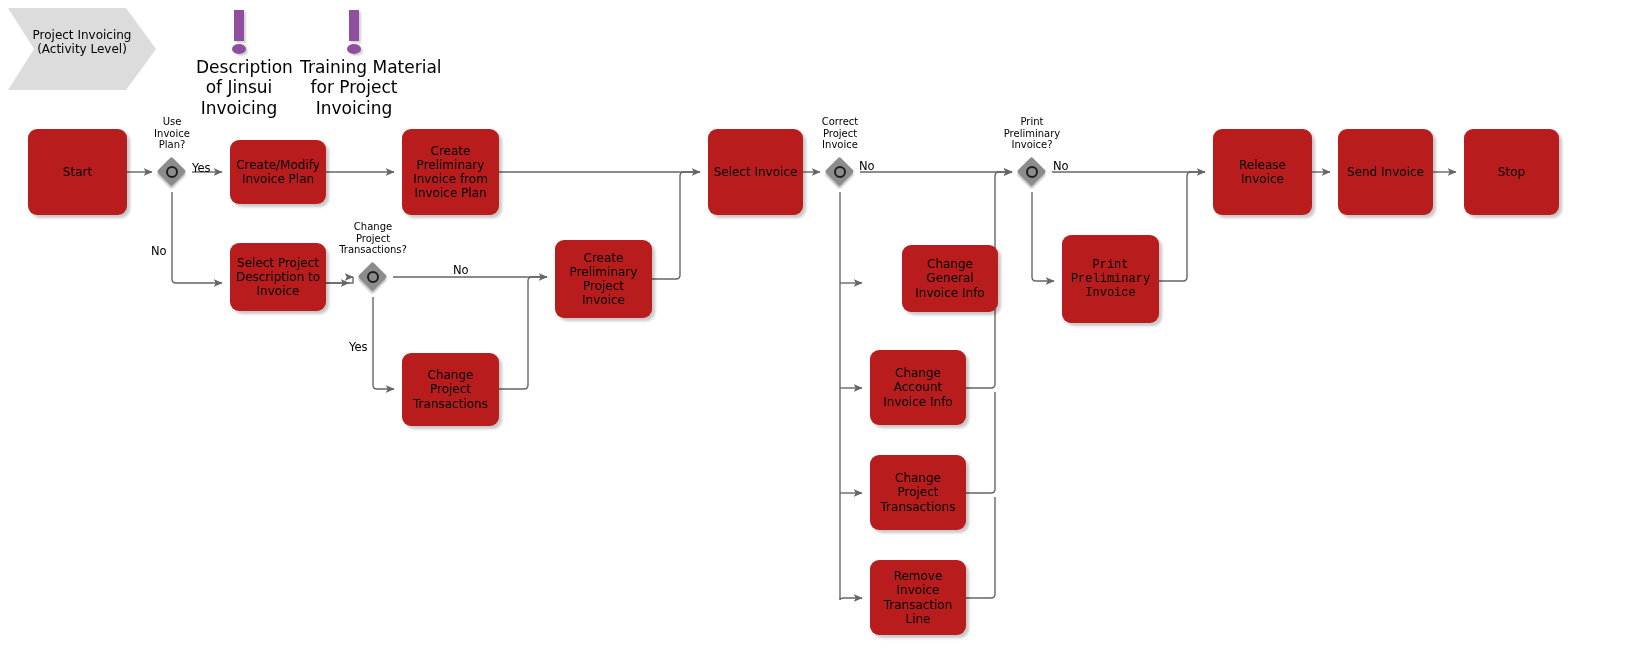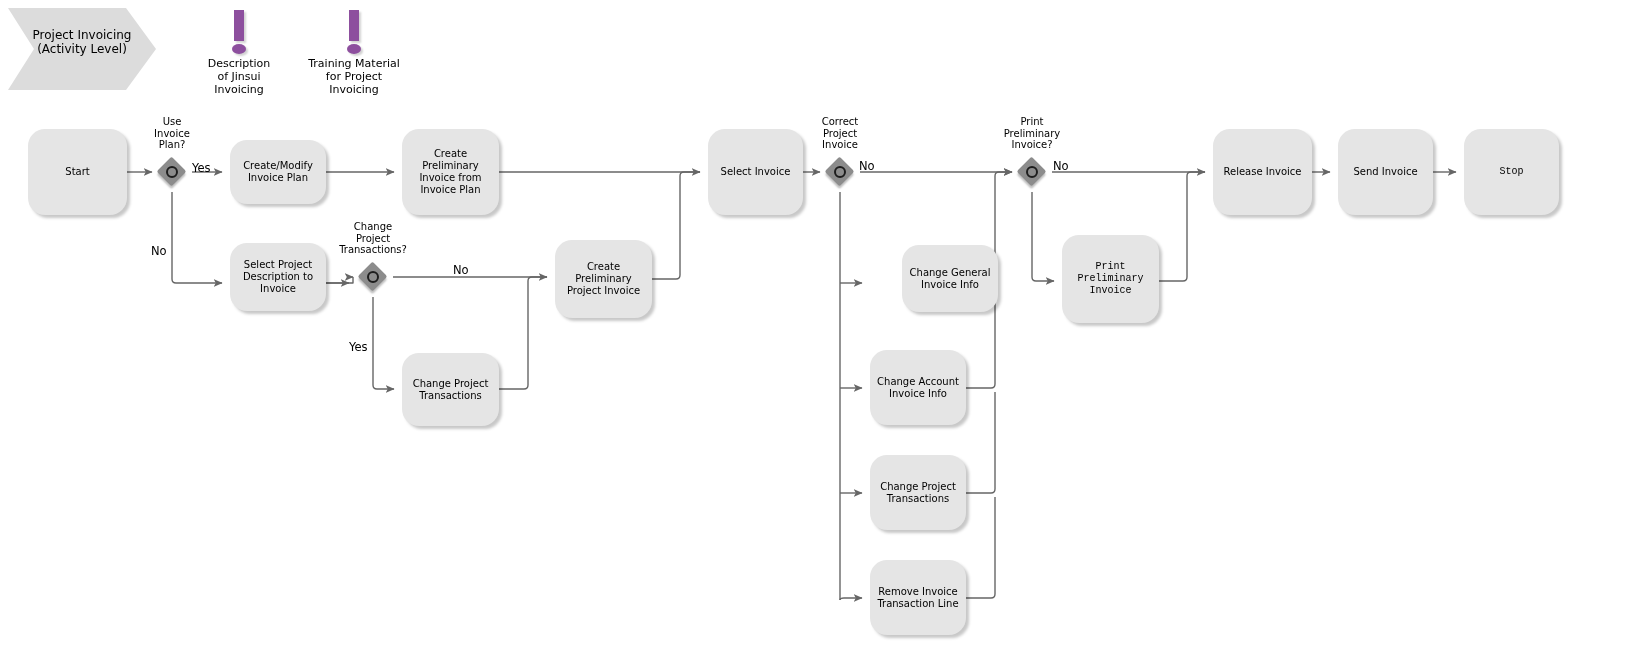--- a/index.html
+++ b/index.html
@@ -21,27 +21,27 @@
     position: absolute;
     left: 0; top: 0;
     width: 1640px;
     height: 670px;
     pointer-events: none;
   }
   
   .task {
     position: absolute;
     box-sizing: border-box;
-    background: #e5e5e5;
-    border-radius: 17px;
+    background: #b91c1c;
+    border-radius: 9px;
     display: flex;
     align-items: center;
     justify-content: center;
     text-align: center;
-    font-size: 10px;
+    font-size: 12px;
     line-height: 1.18;
     color: #000000;
     box-shadow: 3px 3px 3px rgba(0,0,0,0.22);
     padding: 2px 5px;
     z-index: 3;
   }
   .task span { display: block; }
   
   .gateway {
     position: absolute;
@@ -130,21 +130,21 @@
   }
   .annot .bang .dot {
     position: absolute;
     left: 6px; top: 34px;
     width: 14px; height: 10px;
     border-radius: 50%;
     background: #8d4f9e;
     box-shadow: 2px 2px 2px rgba(0,0,0,0.18);
   }
   .annot .cap {
-    font-size: 11px;
+    font-size: 17px;
     line-height: 1.2;
     color: #000;
     white-space: nowrap;
   }
 </style>
 </head>
 <body>
 
 <div id="canvas">
 
@@ -321,21 +321,21 @@
       <div class="task" style="left: 1213px; top: 129px; width: 99px; height: 86px;">
         <div>
           <span>Release Invoice</span>
         </div>
       </div>
       <div class="task" style="left: 1338px; top: 129px; width: 95px; height: 86px;">
         <div>
           <span>Send Invoice</span>
         </div>
       </div>
-      <div class="task" style="left: 1464px; top: 129px; width: 95px; height: 86px; font-family: Liberation Mono, monospace;">
+      <div class="task" style="left: 1464px; top: 129px; width: 95px; height: 86px;">
         <div>
           <span>Stop</span>
         </div>
       </div>
     </div>
 
   <div id="gateways-layer">
       <div class="gateway" style="left: 157px; top: 157px;">
         <div class="diamond"></div>
         <div class="ring"></div>

